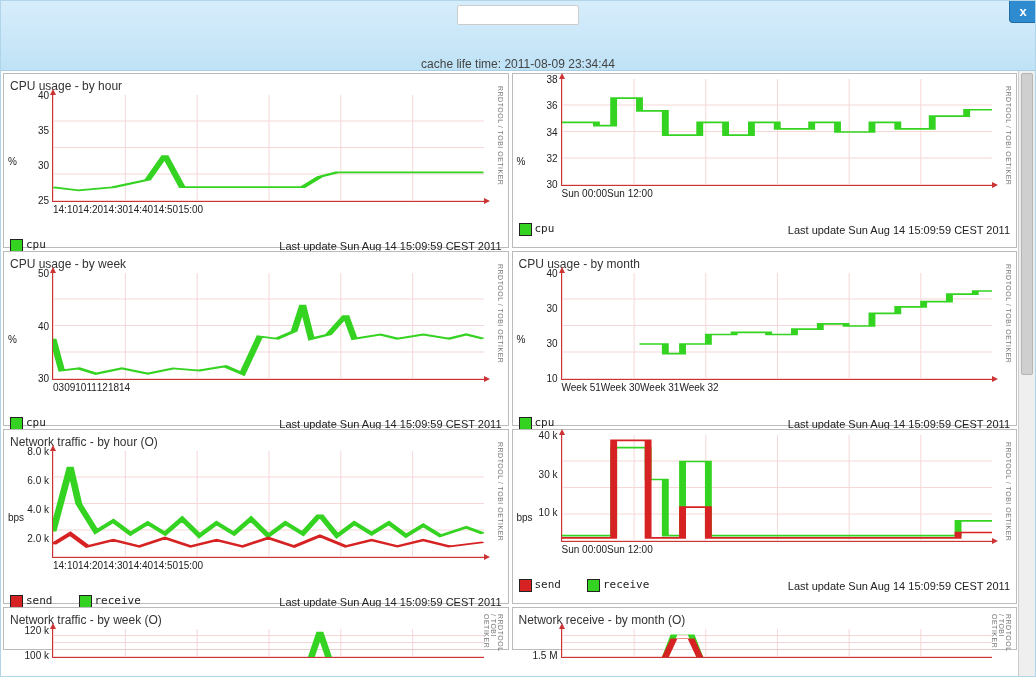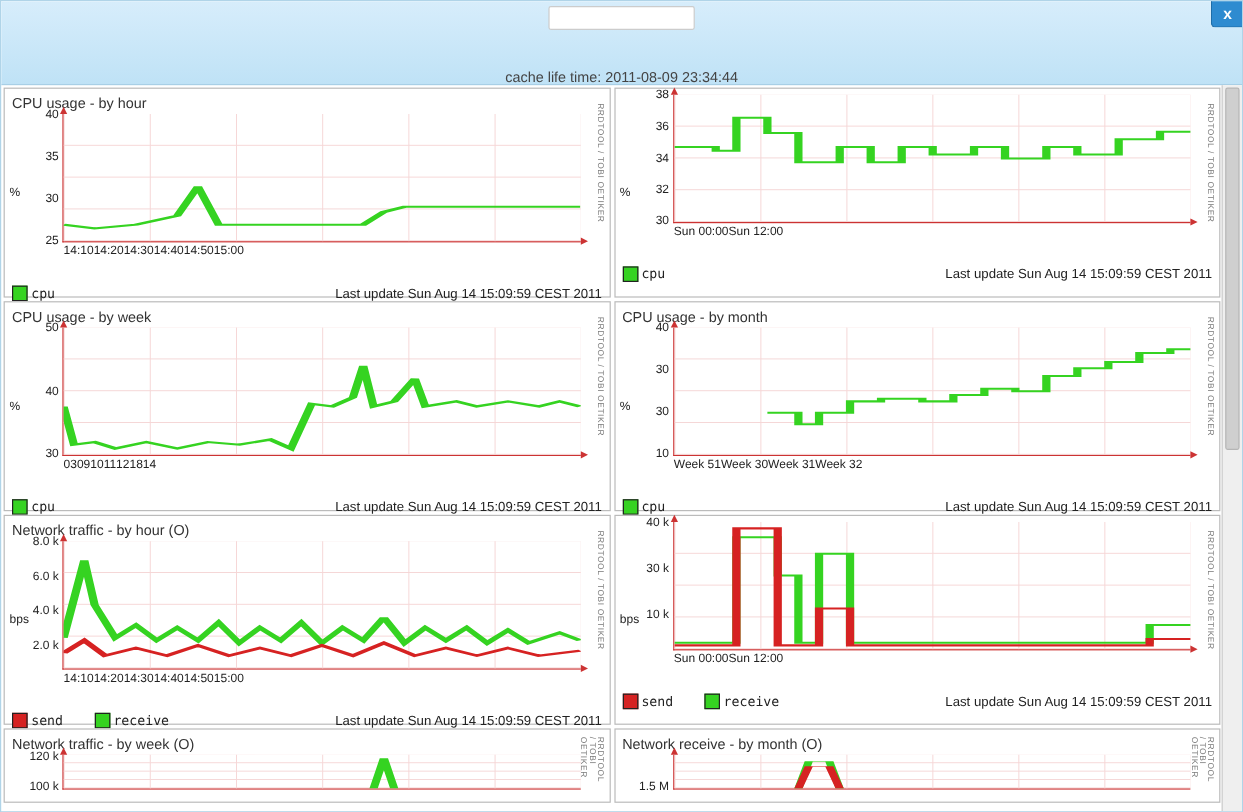--- a/index.html
+++ b/index.html
@@ -7,21 +7,21 @@
 .header{background:linear-gradient(#d7edfb,#bfe2f6);height:70px;border-bottom:1px solid #a8cfe6;text-align:center;padding-top:4px;box-sizing:border-box;position:relative}
 .header .titlebox{display:inline-block;width:120px;height:18px;background:#fff;border:1px solid #ccc;border-radius:2px;vertical-align:top}
 .header .cache{margin-top:32px;font-size:12px;color:#444}
 .closebtn{position:absolute;top:-1px;right:-1px;width:26px;height:22px;background:#2e8bd0;color:#fff;font-weight:bold;border:1px solid #1e6da8;border-top:none;border-right:none;border-radius:0 0 0 4px;display:flex;align-items:center;justify-content:center;font-size:13px;cursor:pointer}
 .scroll{position:absolute;top:70px;bottom:0;left:0;right:16px;overflow:hidden;padding:2px}
 .scrollbar{position:absolute;top:70px;right:0;width:16px;bottom:0;background:#efefef;border-left:1px solid #ccc}
 .scrollbar .thumb{position:absolute;left:2px;right:2px;top:2px;height:300px;background:#cfcfcf;border:1px solid #b5b5b5;border-radius:2px}
 .grid{display:grid;grid-template-columns:1fr 1fr;gap:3px}
 .cell{border:1px solid #bbb;background:#fff;position:relative;padding:5px 6px 4px 6px;box-sizing:border-box}
 .cell.h175{height:175px}
-.cell.h60{height:62px}
+.cell.h60{height:43px}
 .ctitle{color:#333;font-size:12px;margin-bottom:2px}
 .ylabel{position:absolute;left:4px;top:50%;transform:translateY(-50%) rotate(0);font-size:10px;color:#222}
 .rrd{position:absolute;right:4px;top:12px;bottom:12px;width:9px;font-size:7px;color:#7a7a7a;letter-spacing:0.5px;writing-mode:vertical-rl;text-orientation:mixed}
 .plot{position:relative;margin-left:42px;margin-right:18px;height:106px;border-left:1px solid #c33;border-bottom:1px solid #c33}
 .plot .gridlines{position:absolute;inset:0;background-image:linear-gradient(to right,#f4d0d0 0,#f4d0d0 1px,transparent 1px),linear-gradient(to top,#f4d0d0 0,#f4d0d0 1px,transparent 1px);background-size:calc(100%/6) calc(100%/4);opacity:0.85}
 .plot .arrowX{position:absolute;right:-6px;bottom:-3px;width:0;height:0;border-left:6px solid #c33;border-top:3px solid transparent;border-bottom:3px solid transparent}
 .plot .arrowY{position:absolute;left:-3px;top:-6px;width:0;height:0;border-bottom:6px solid #c33;border-left:3px solid transparent;border-right:3px solid transparent}
 .plot .yticks{position:absolute;left:-34px;top:-5px;bottom:-5px;width:30px;display:flex;flex-direction:column-reverse;justify-content:space-between;font-size:10px;color:#222;text-align:right}
 .plot .xticks{position:absolute;left:0;right:0;bottom:-14px;display:flex;justify-content:flex-start;font-size:10px;color:#222}
 .plot svg{position:absolute;left:0;top:0;width:100%;height:100%}

